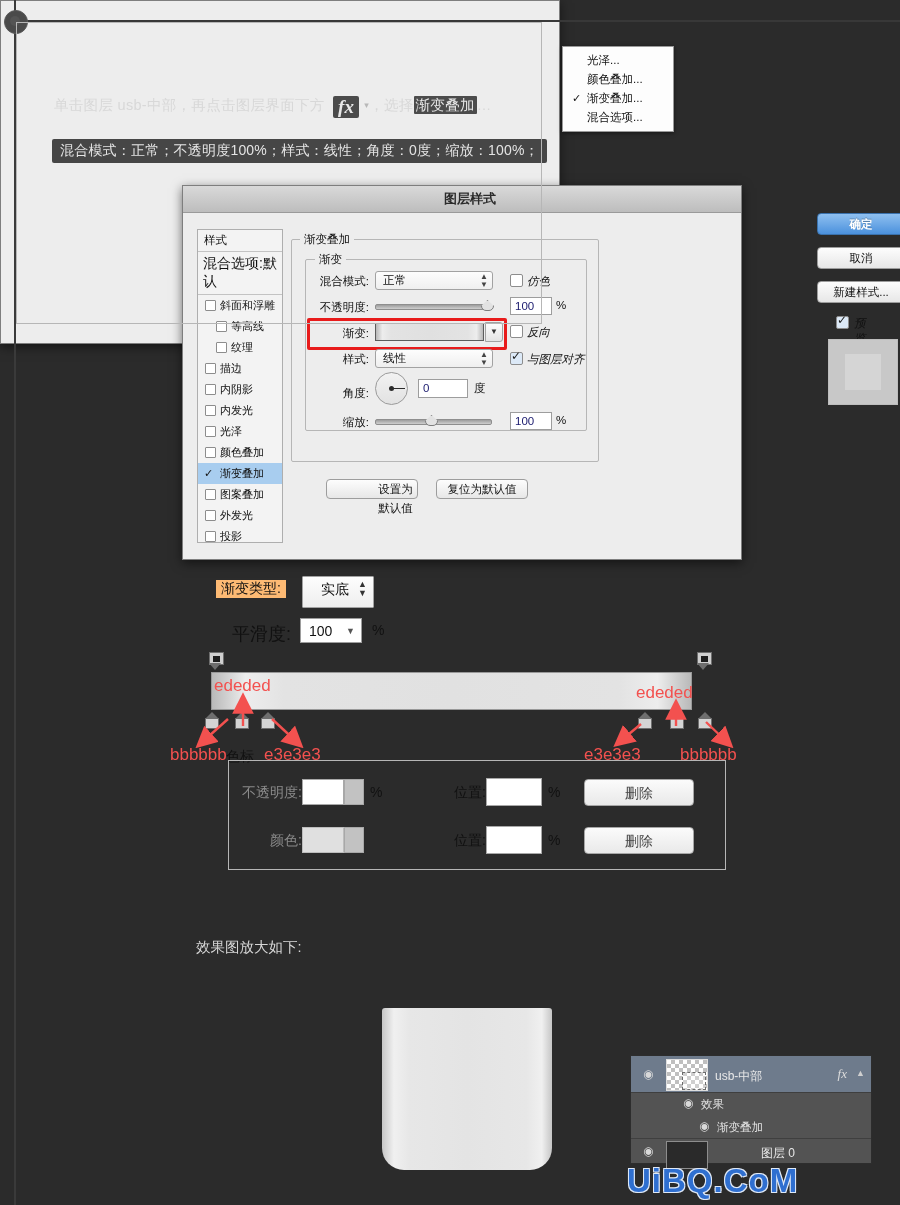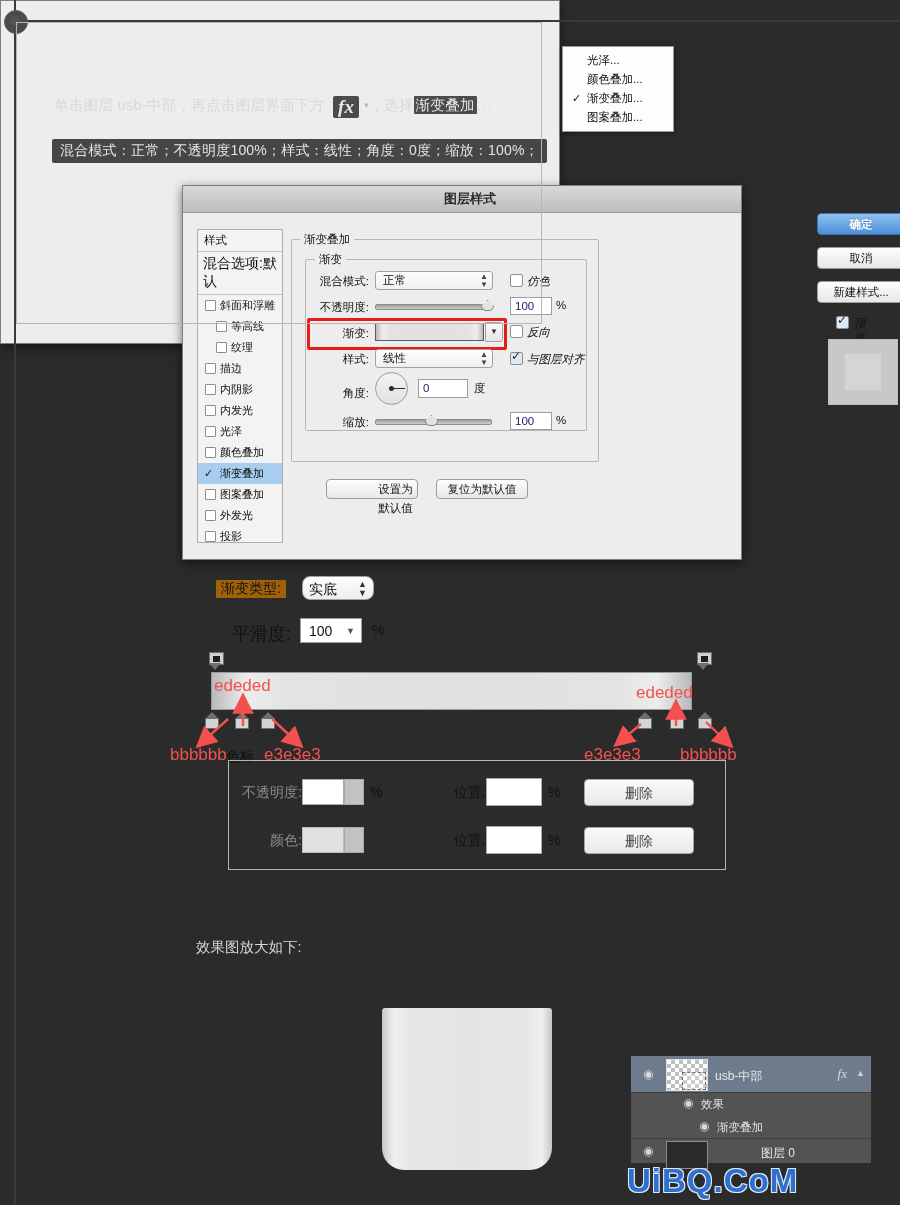--- a/index.html
+++ b/index.html
@@ -101,25 +101,25 @@
   .preview-box{position:absolute;left:644px;top:346px;width:68px;height:64px;background:#c8c8c8;
        border:1px solid #bdbdbd;}
   .preview-box:after{content:"";position:absolute;left:16px;top:14px;width:36px;height:36px;
        background:#d5d5d5;}
 
   
   #gradient-editor-dialog{left:182px;top:568px;width:558px;height:342px;background:#ededed;
        border:1px solid #7e7e7e;box-shadow:0 3px 10px rgba(0,0,0,.5);}
 
   .ge-outer{position:absolute;left:16px;top:22px;width:524px;height:300px;border:1px solid #b6b6b6;}
-  .ge-type-lbl{position:absolute;left:30px;top:13px;background:#a16207;padding:0 5px;
+  .ge-type-lbl{position:absolute;left:30px;top:13px;background:#fdba74;padding:0 5px;
        font-size:14px;color:#111;}
-  .ge-sel{position:absolute;left:118px;top:8px;width:72px;height:24px;
-       background:linear-gradient(#fdfdfd,#eeeeee);border:1px solid #a2a2a2;border-radius:8px;
-       font-size:14px;color:#111;line-height:24px;padding-left:6px;box-sizing:border-box;}
+  .ge-sel{position:absolute;left:118px;top:8px;width:72px;height:32px;
+       background:linear-gradient(#fdfdfd,#eeeeee);border:1px solid #a2a2a2;border-radius:1px;
+       font-size:14px;color:#111;line-height:24px;padding-left:18px;box-sizing:border-box;}
   .ge-sel .arrows{position:absolute;right:6px;top:3px;font-size:9px;line-height:9px;color:#333;}
 
   .ge-smooth-lbl{position:absolute;left:232px;top:622px;font-size:18px;color:#111;}
   .ge-smooth-box{position:absolute;left:300px;top:618px;width:62px;height:25px;background:#fff;
        border:1px solid #9d9d9d;font-size:14px;color:#111;line-height:25px;padding-left:8px;
        box-sizing:border-box;}
   .ge-smooth-box .car{position:absolute;right:6px;top:0;color:#555;font-size:9px;}
 
   .gradbar{position:absolute;left:211px;top:672px;width:479px;height:36px;border:1px solid #999;
        background:linear-gradient(90deg,#b9b9b9 0%,#ededed 7%,#e3e3e3 15%,#e1e1e1 50%,#e3e3e3 85%,#ededed 93%,#b9b9b9 100%);}
@@ -202,21 +202,21 @@
   <div class="mi">
     <span class="chk"></span>
     <span>颜色叠加...</span>
   </div>
   <div class="mi">
     <span class="chk">✓</span>
     <span>渐变叠加...</span>
   </div>
   <div class="mi">
     <span class="chk"></span>
-    <span>图案叠加...</span>
+    <span>混合选项...</span>
   </div>
 </div>
 
 <div class="dlg" id="layer-style-dialog">
   <div class="dlg-title">图层样式</div>
   <div class="body">
 
     <div class="styles-list">
       <div class="hdr">样式</div>
       <div class="hdr2">混合选项:默认</div>

